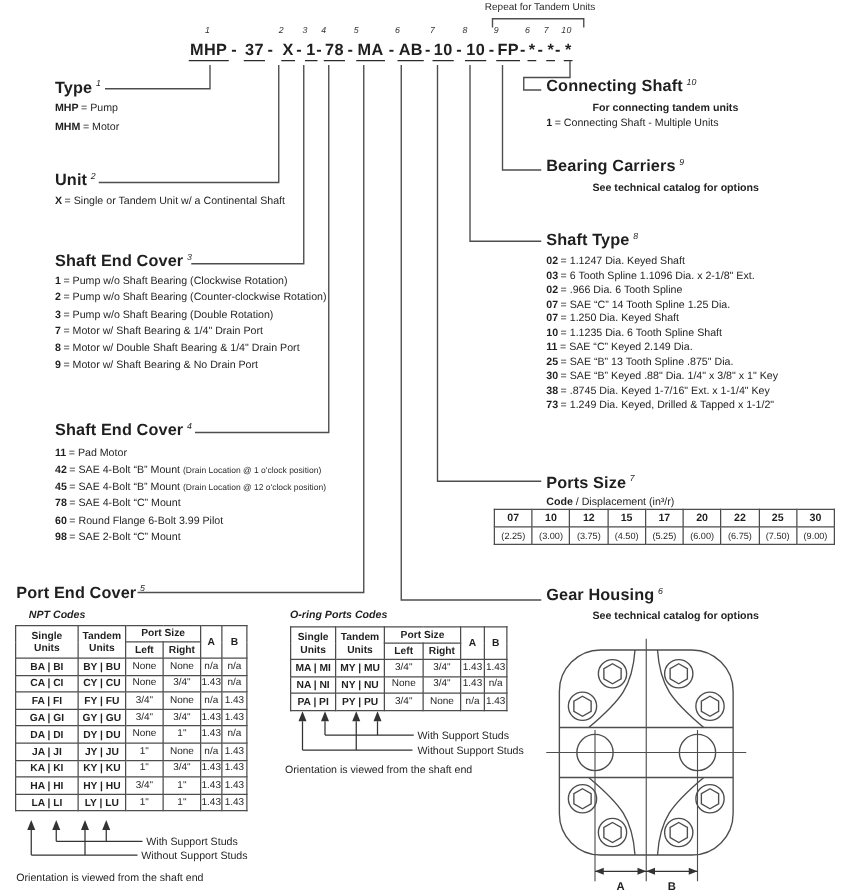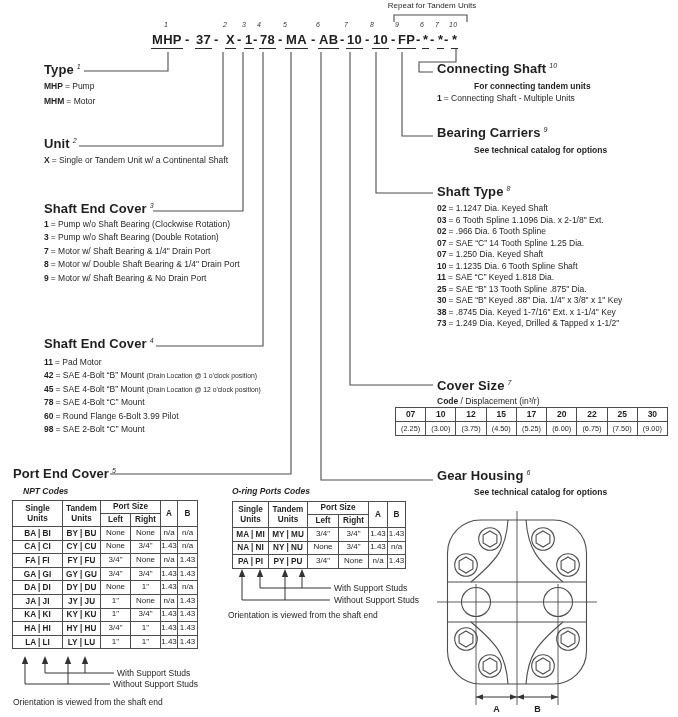--- a/index.html
+++ b/index.html
@@ -176,20 +176,21 @@
   <div class="sec-h" style="left:44px; top:136px"><span>Unit</span><span class="hsup">2</span></div>
   <div class="ilist lh14" style="left:44px; top:155px">
 
   <div class="itm"><b>X</b><span>= Single or Tandem Unit w/ a Continental Shaft</span></div>
     </div>
 
   <div class="sec-h" style="left:44px; top:201px"><span>Shaft End Cover</span><span class="hsup">3</span></div>
   <div class="ilist" style="left:44px; top:219px">
 
   <div class="itm"><b>1</b><span>= Pump w/o Shaft Bearing (Clockwise Rotation)</span></div>
+      <div class="itm"><b>2</b><span>= Pump w/o Shaft Bearing (Counter-clockwise Rotation)</span></div>
       <div class="itm"><b>3</b><span>= Pump w/o Shaft Bearing (Double Rotation)</span></div>
       <div class="itm"><b>7</b><span>= Motor w/ Shaft Bearing &amp; 1/4" Drain Port</span></div>
       <div class="itm"><b>8</b><span>= Motor w/ Double Shaft Bearing &amp; 1/4" Drain Port</span></div>
       <div class="itm"><b>9</b><span>= Motor w/ Shaft Bearing &amp; No Drain Port</span></div>
     </div>
 
   <div class="sec-h" style="left:44px; top:336px"><span>Shaft End Cover</span><span class="hsup">4</span></div>
   <div class="ilist" style="left:44px; top:357px">
 
   <div class="itm"><b>11</b><span>= Pad Motor</span> <span class="note"></span></div>
@@ -386,28 +387,28 @@
 
   <div class="sec-h" style="left:437px; top:184px"><span>Shaft Type</span><span class="hsup">8</span></div>
   <div class="ilist lh11" style="left:437px; top:203px">
 
   <div class="itm"><b>02</b><span>= 1.1247 Dia. Keyed Shaft</span></div>
       <div class="itm"><b>03</b><span>= 6 Tooth Spline 1.1096 Dia. x 2-1/8" Ext.</span></div>
       <div class="itm"><b>02</b><span>= .966 Dia. 6 Tooth Spline</span></div>
       <div class="itm"><b>07</b><span>= SAE “C” 14 Tooth Spline 1.25 Dia.</span></div>
       <div class="itm"><b>07</b><span>= 1.250 Dia. Keyed Shaft</span></div>
       <div class="itm"><b>10</b><span>= 1.1235 Dia. 6 Tooth Spline Shaft</span></div>
-      <div class="itm"><b>11</b><span>= SAE “C” Keyed 1.818 Dia.</span></div>
+      <div class="itm"><b>11</b><span>= SAE “C” Keyed 2.149 Dia.</span></div>
       <div class="itm"><b>25</b><span>= SAE “B” 13 Tooth Spline .875" Dia.</span></div>
       <div class="itm"><b>30</b><span>= SAE “B” Keyed .88" Dia. 1/4" x 3/8" x 1" Key</span></div>
       <div class="itm"><b>38</b><span>= .8745 Dia. Keyed 1-7/16" Ext. x 1-1/4" Key</span></div>
       <div class="itm"><b>73</b><span>= 1.249 Dia. Keyed, Drilled &amp; Tapped x 1-1/2"</span></div>
     </div>
 
-  <div class="sec-h" style="left:437px; top:378px"><span>Cover Size</span><span class="hsup">7</span></div>
+  <div class="sec-h" style="left:437px; top:378px"><span>Ports Size</span><span class="hsup">7</span></div>
   <div class="small-note" style="left:437px; top:396px"><b>Code</b><span> / Displacement (in³/r)</span></div>
   <table class="gtable" style="left:395px; top:407px; width:273px">
     <colgroup>
         <col style="width:30px">
         <col style="width:30px">
         <col style="width:30px">
         <col style="width:30px">
         <col style="width:30px">
         <col style="width:30px">
         <col style="width:30px">

